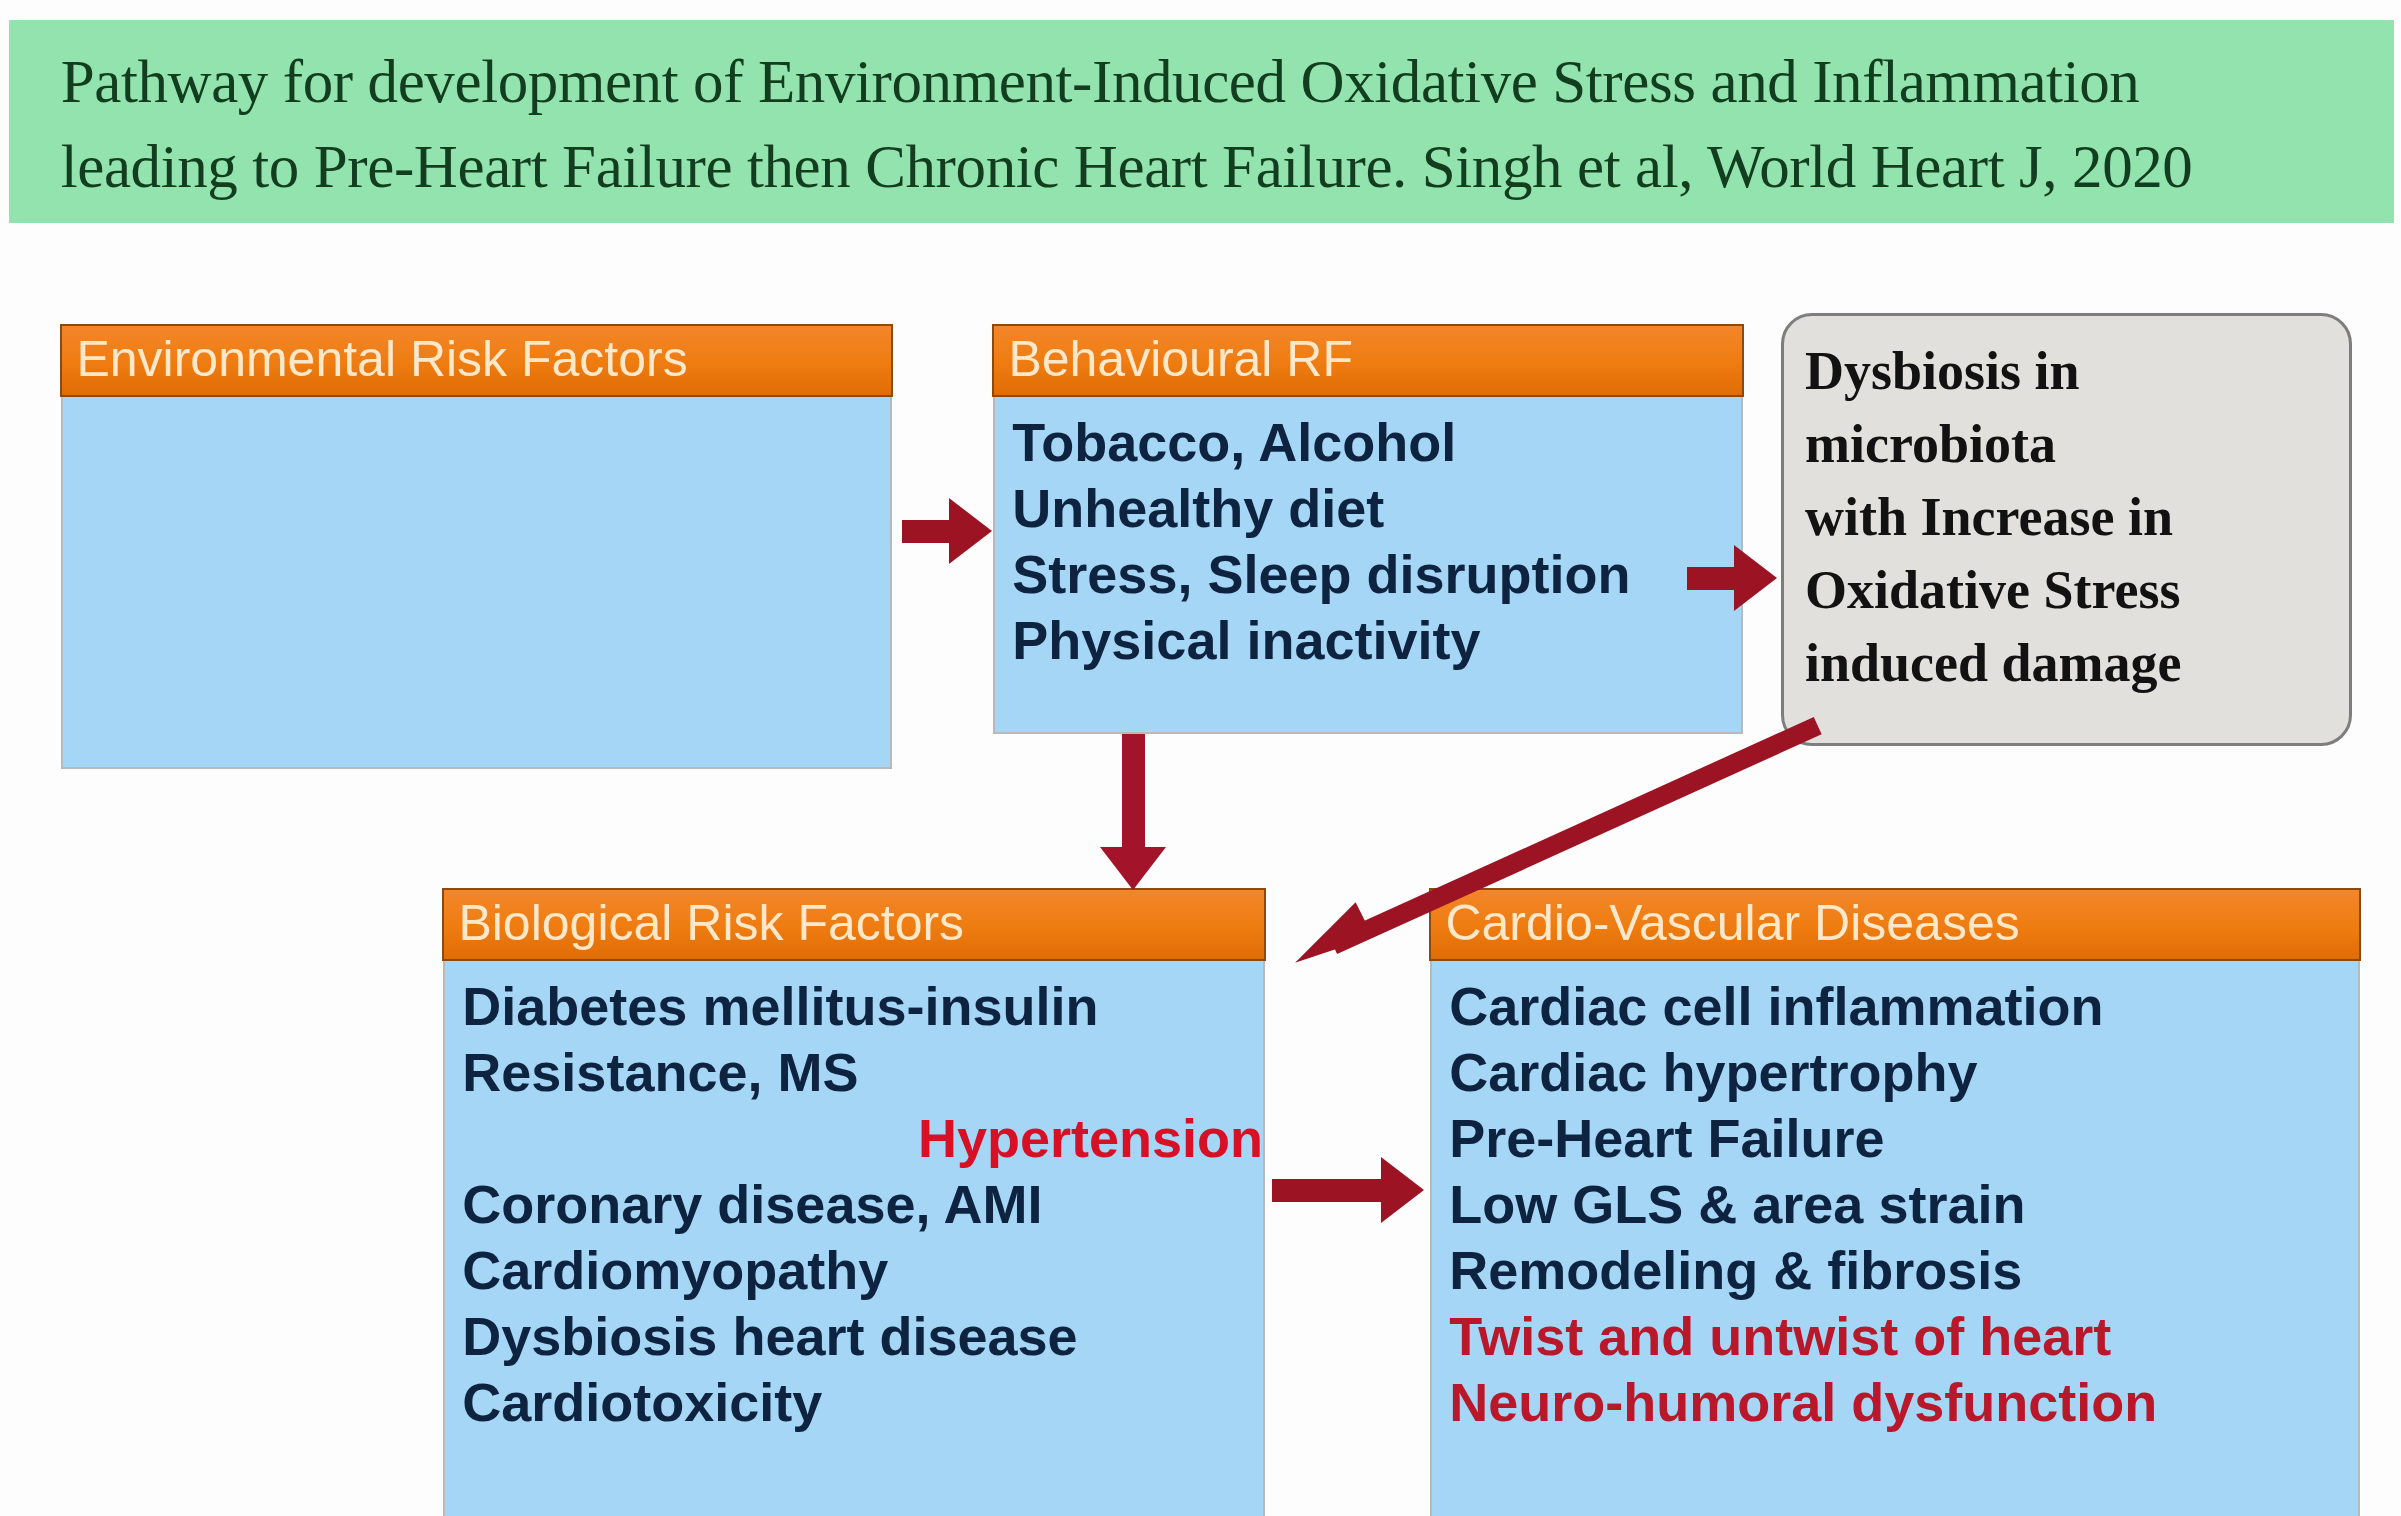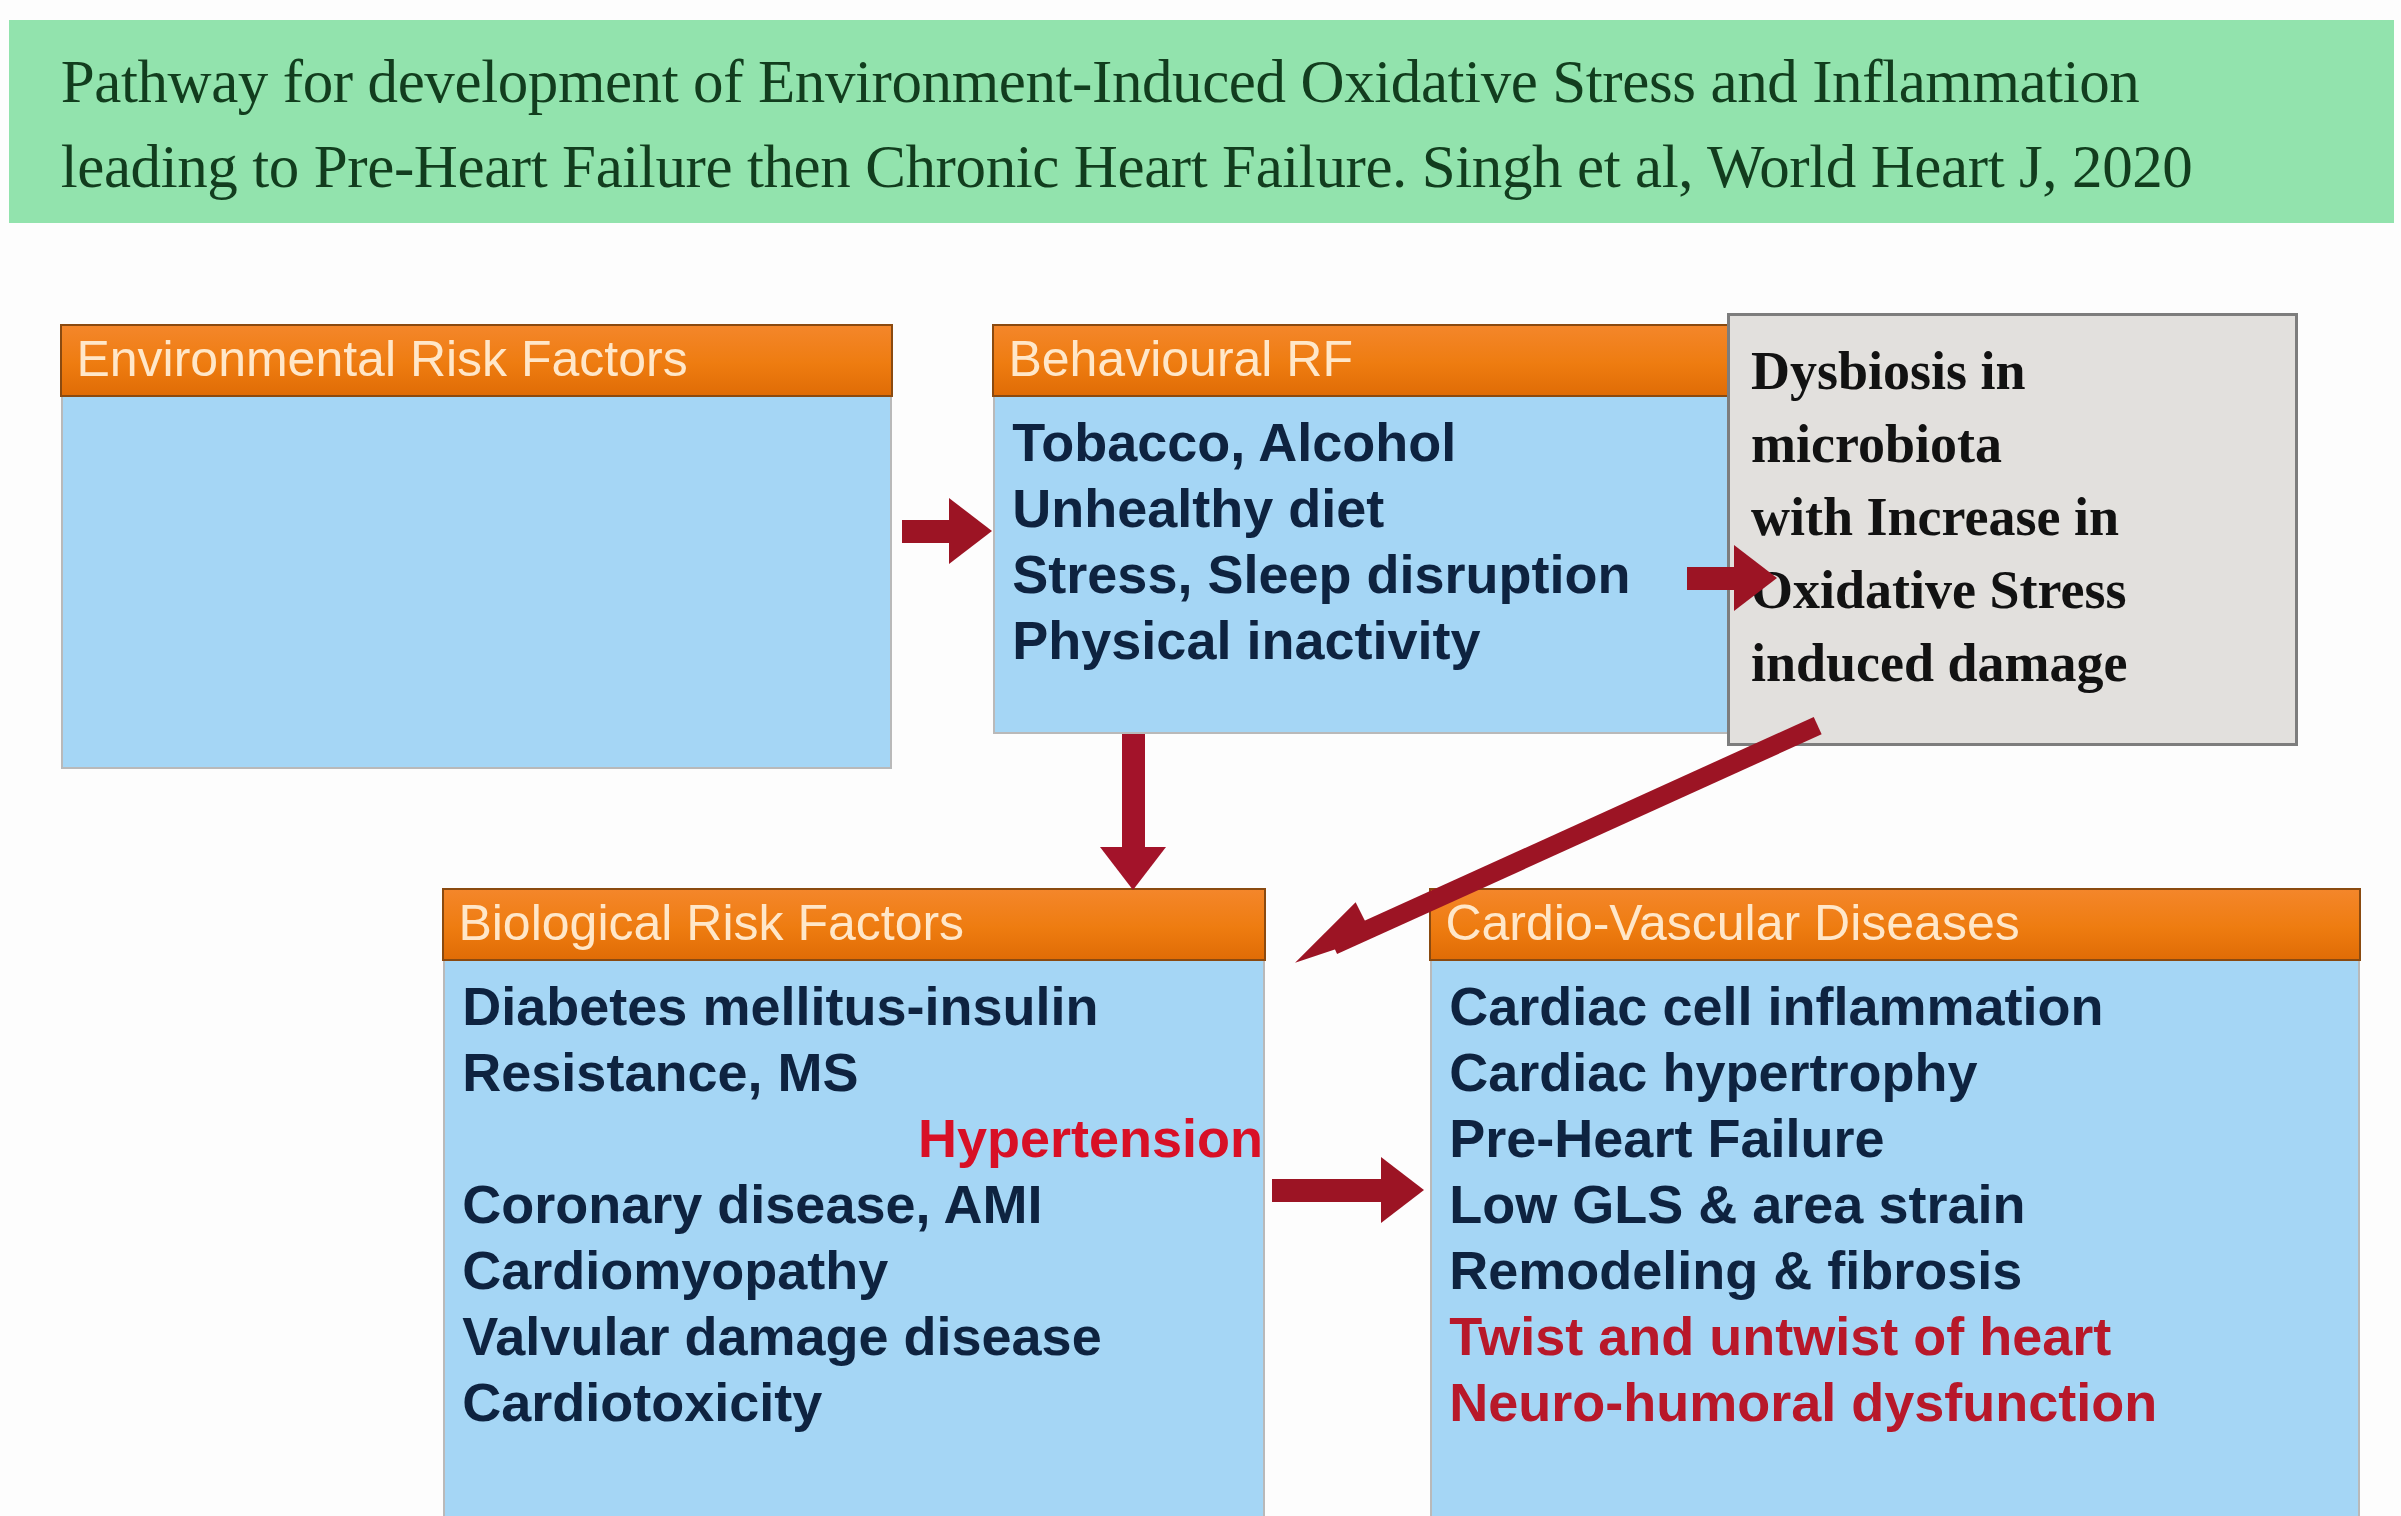--- a/index.html
+++ b/index.html
@@ -160,39 +160,39 @@
       <div class="card-header-label">Behavioural RF</div>
     </div>
     <div class="card-body">
       <div class="card-line">Tobacco, Alcohol</div>
       <div class="card-line">Unhealthy diet</div>
       <div class="card-line">Stress, Sleep disruption</div>
       <div class="card-line">Physical inactivity</div>
     </div>
   </div>
 
-  <div class="gray-card" style="left:1727px; top:313px; width:571px; height:433px;">
+  <div class="gray-card" style="left:1781px; top:313px; width:571px; height:433px;border-radius:31px;">
     <div class="gray-line">Dysbiosis in</div>
     <div class="gray-line">microbiota</div>
     <div class="gray-line">with Increase in</div>
     <div class="gray-line"> Oxidative Stress</div>
     <div class="gray-line">induced damage</div>
   </div>
 
   <div class="card" style="left:443px; top:891px; width:822px; height:632px;">
     <div class="card-header">
       <div class="card-header-label">Biological Risk Factors</div>
     </div>
     <div class="card-body">
       <div class="card-line">Diabetes mellitus-insulin</div>
       <div class="card-line">Resistance, MS</div>
       <div class="card-line red">Hypertension</div>
       <div class="card-line">Coronary disease, AMI</div>
       <div class="card-line">Cardiomyopathy</div>
-      <div class="card-line">Valvular damage disease</div>
+      <div class="card-line">Dysbiosis heart disease</div>
       <div class="card-line">Cardiotoxicity</div>
     </div>
   </div>
 
   <div class="card" style="left:1430px; top:891px; width:930px; height:632px;">
     <div class="card-header">
       <div class="card-header-label">Cardio-Vascular Diseases</div>
     </div>
     <div class="card-body">
       <div class="card-line">Cardiac cell inflammation</div>

